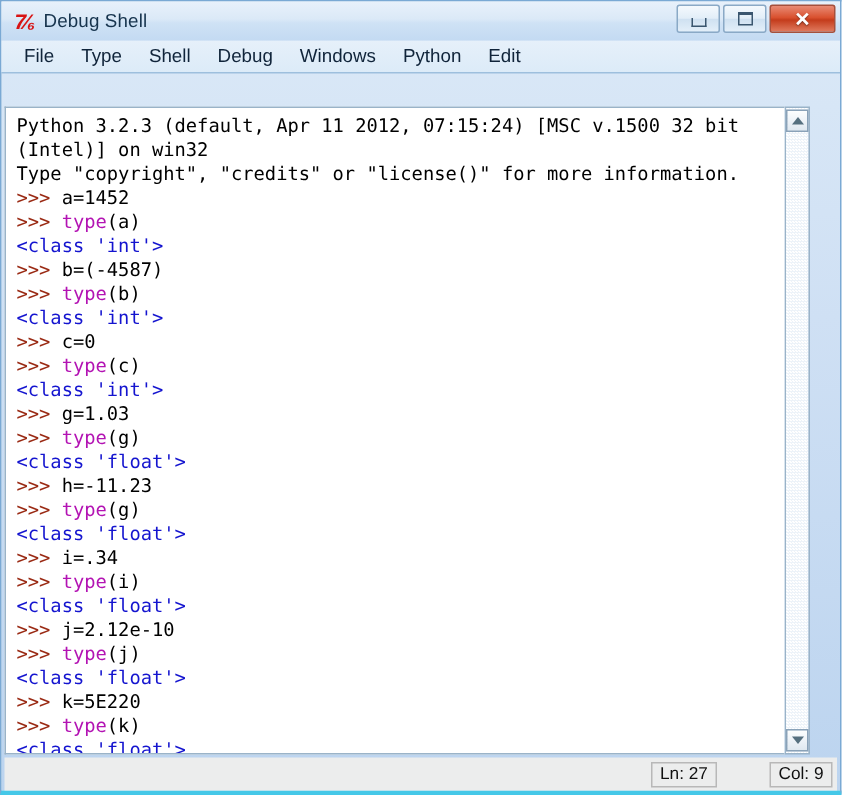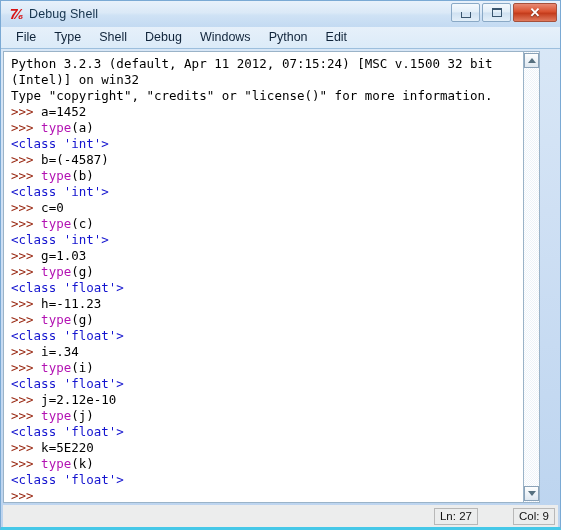--- a/index.html
+++ b/index.html
@@ -138,20 +138,21 @@
   }
 
   
   #client {
     flex: 1 1 auto;
     position: relative;
     display: flex;
     padding: 2px 20px 0 2px;
     box-sizing: border-box;
     min-height: 0;
+    margin-top: 20px;
   }
   #text-wrap {
     flex: 1 1 auto;
     background: #ffffff;
     border: 1px solid #9ab3c8;
     border-right: none;
     box-sizing: border-box;
     overflow: hidden;
     position: relative;
   }

